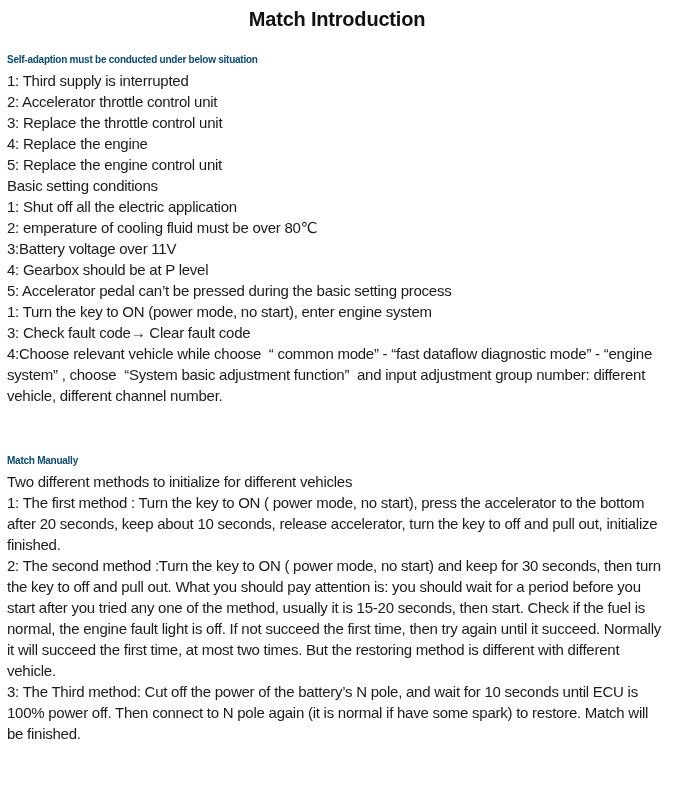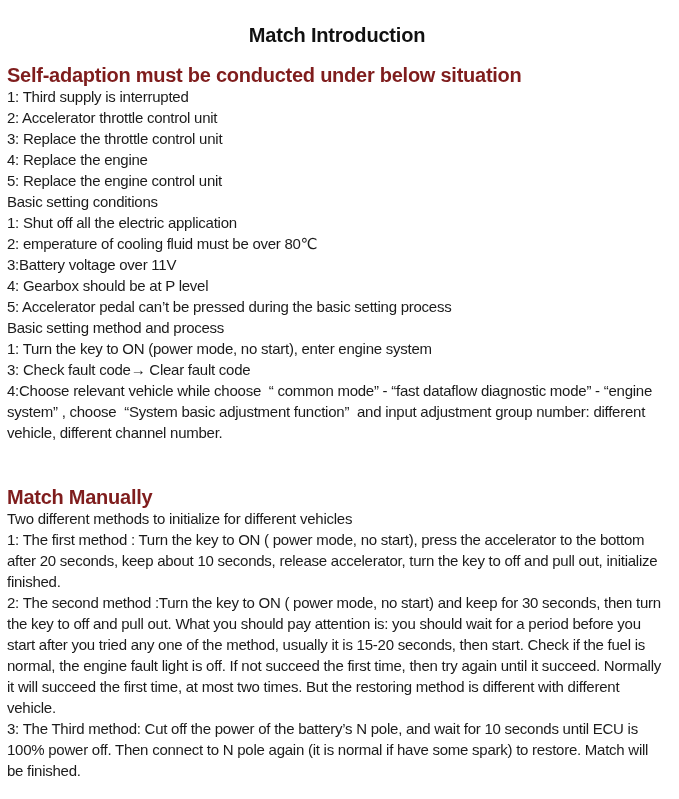--- a/index.html
+++ b/index.html
@@ -11,44 +11,44 @@
     width: 679px;
     height: 799px;
     overflow: hidden;
     font-family: "Liberation Sans", "DejaVu Sans", sans-serif;
     color: #1b1b1b;
   }
   .doc-page {
     box-sizing: border-box;
     width: 679px;
     height: 640px;
-    padding: 24px 12px 10px 7px;
+    padding: 8px 12px 10px 7px;
     background: #ffffff;
   }
   .doc-title {
     margin: 0 0 18px 0;
     font-size: 20px;
     font-weight: 700;
     text-align: center;
     letter-spacing: -0.2px;
     color: #111111;
   }
   .doc-section {
     margin: 0;
   }
   .doc-section + .doc-section {
     margin-top: 44px;
   }
   .section-heading {
     margin: 0;
-    font-size: 20px;
+    font-size: 10px;
     font-weight: 700;
     line-height: 21px;
     letter-spacing: -0.25px;
-    color: #7f1d1d;
+    color: #0c4a6e;
   }
   .doc-paragraph {
     margin: 0;
     font-size: 15px;
     font-weight: 400;
     line-height: 21px;
     letter-spacing: -0.25px;
     white-space: pre-wrap;
     color: #1b1b1b;
   }
@@ -65,21 +65,20 @@
         <p class="doc-paragraph">2: Accelerator throttle control unit</p>
         <p class="doc-paragraph">3: Replace the throttle control unit</p>
         <p class="doc-paragraph">4: Replace the engine</p>
         <p class="doc-paragraph">5: Replace the engine control unit</p>
         <p class="doc-paragraph">Basic setting conditions</p>
         <p class="doc-paragraph">1: Shut off all the electric application</p>
         <p class="doc-paragraph">2: emperature of cooling fluid must be over 80℃</p>
         <p class="doc-paragraph">3:Battery voltage over 11V</p>
         <p class="doc-paragraph">4: Gearbox should be at P level</p>
         <p class="doc-paragraph">5: Accelerator pedal can’t be pressed during the basic setting process</p>
-        <p class="doc-paragraph">Basic setting method and process</p>
         <p class="doc-paragraph">1: Turn the key to ON (power mode, no start), enter engine system</p>
         <p class="doc-paragraph">3: Check fault code→ Clear fault code</p>
         <p class="doc-paragraph">4:Choose relevant vehicle while choose  “ common mode” - “fast dataflow diagnostic mode” - “engine system” , choose  “System basic adjustment function”  and input adjustment group number: different vehicle, different channel number.</p>
       </section>
       <section class="doc-section">
         <h2 class="section-heading">Match Manually</h2>
         <p class="doc-paragraph">Two different methods to initialize for different vehicles</p>
         <p class="doc-paragraph">1: The first method : Turn the key to ON ( power mode, no start), press the accelerator to the bottom after 20 seconds, keep about 10 seconds, release accelerator, turn the key to off and pull out, initialize finished.</p>
         <p class="doc-paragraph">2: The second method :Turn the key to ON ( power mode, no start) and keep for 30 seconds, then turn the key to off and pull out. What you should pay attention is: you should wait for a period before you start after you tried any one of the method, usually it is 15-20 seconds, then start. Check if the fuel is normal, the engine fault light is off. If not succeed the first time, then try again until it succeed. Normally it will succeed the first time, at most two times. But the restoring method is different with different vehicle.</p>
         <p class="doc-paragraph">3: The Third method: Cut off the power of the battery’s N pole, and wait for 10 seconds until ECU is 100% power off. Then connect to N pole again (it is normal if have some spark) to restore. Match will be finished.</p>

